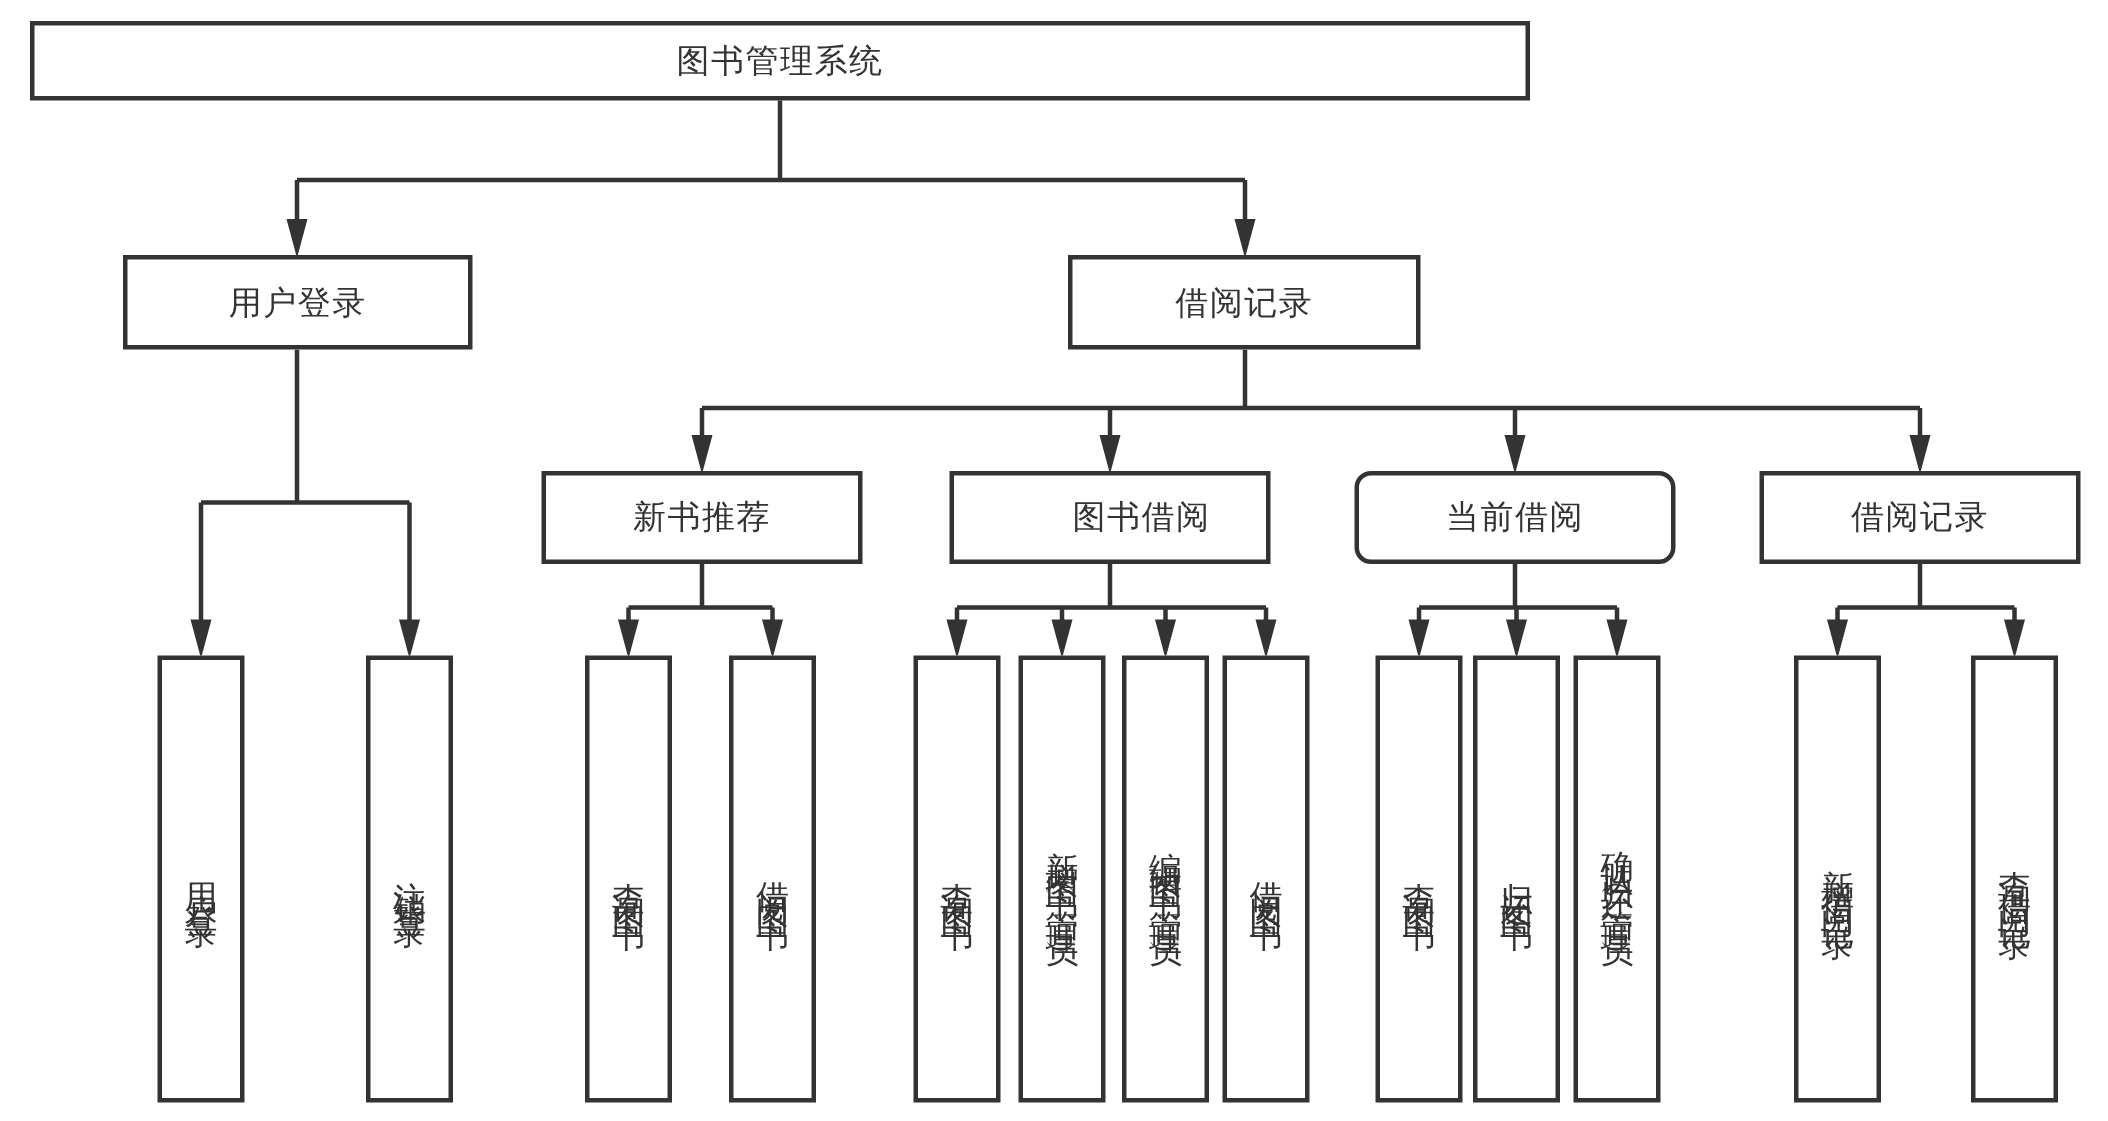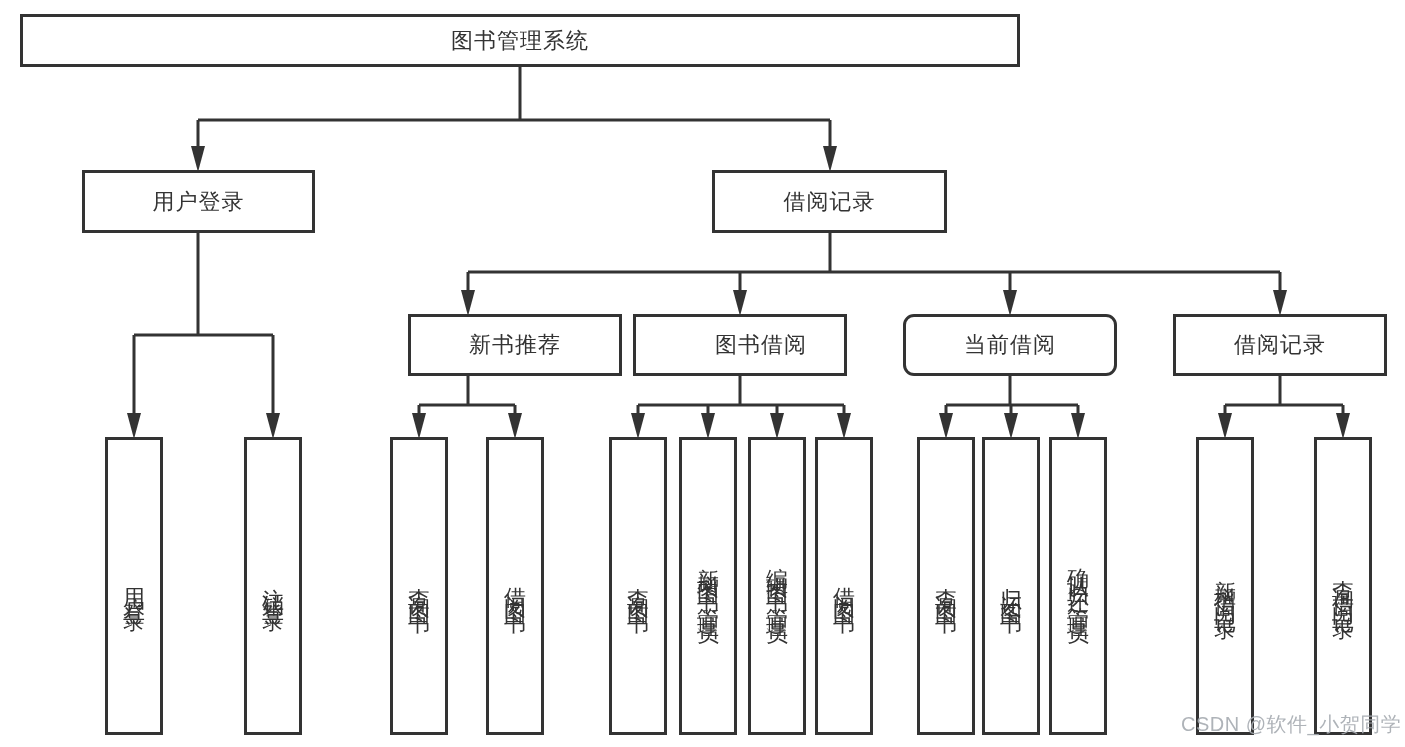--- a/index.html
+++ b/index.html
@@ -65,21 +65,21 @@
     line-height: 1;
     letter-spacing: 8px;
     white-space: nowrap;
   }
 
   .root-box   { left: 20px;  top: 14px;  width: 1000px; height: 53px; }
   .lvl2       { top: 170px; height: 63px; }
   .lvl2-a     { left: 82px;  width: 233px; }
   .lvl2-b     { left: 712px; width: 235px; }
   .lvl3       { top: 314px; height: 62px; width: 214px; }
-  .lvl3-a     { left: 361px; margin-left: 47px; }
+  .lvl3-a     { left: 361px; }
   .lvl3-b     { left: 633px; padding-left: 42px; }
   .lvl3-c     { left: 903px; border-radius: 11px; }
   .lvl3-d     { left: 1173px; }
 
   .leaf-1  { left: 105px; }
   .leaf-2  { left: 244px; }
   .leaf-3  { left: 390px; }
   .leaf-4  { left: 486px; }
   .leaf-5  { left: 609px; }
   .leaf-6  { left: 679px; }
@@ -206,15 +206,14 @@
     <span class="v-label">确认归还（管理员）</span>
   </div>
 
   <div class="box leaf leaf-12">
     <span class="v-label">新增借阅记录</span>
   </div>
   <div class="box leaf leaf-13">
     <span class="v-label">查询借阅记录</span>
   </div>
 
-  <div class="watermark">CSDN @软件_小贺同学</div>
 
 </div>
 
 </body></html>

